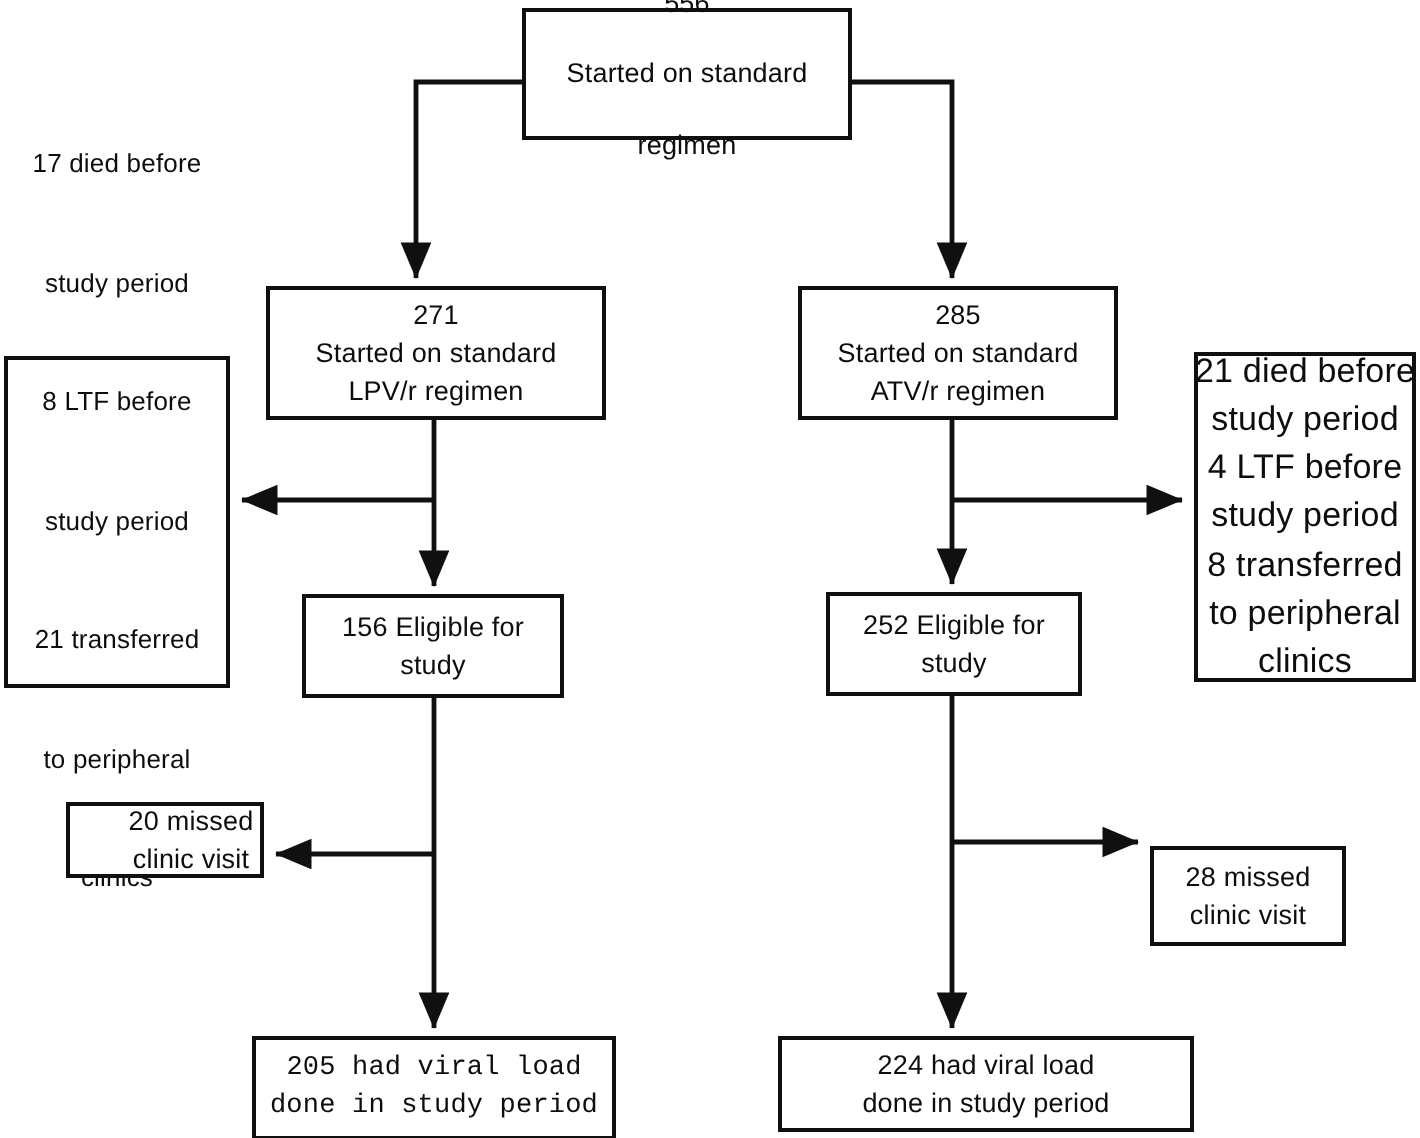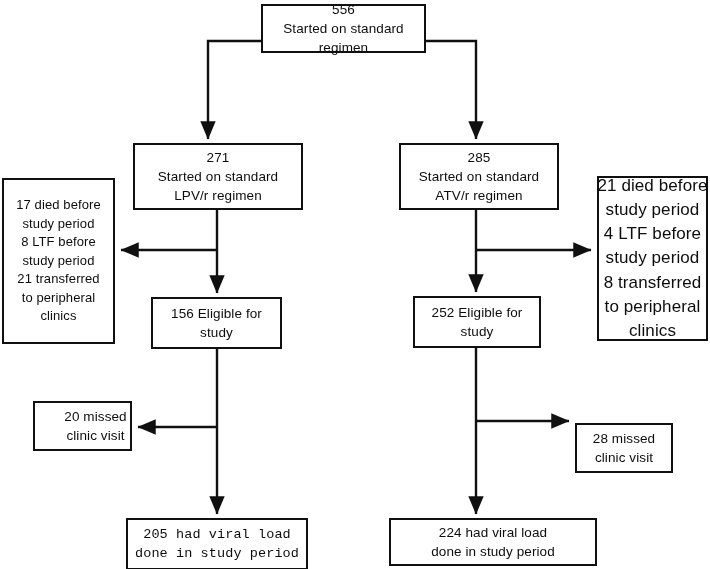--- a/index.html
+++ b/index.html
@@ -39,28 +39,28 @@
     color: #0d0d0d;
     font-size: 13.5px;
     line-height: 1.42;
     letter-spacing: 0.1px;
     padding: 2px 4px;
   }
   .flow-box .line {
     display: block;
     white-space: nowrap;
   }
-  .box-top        { left: 261px; top: 4px;   width: 165px; height: 49px; }
+  .box-top        { left: 261px; top: 4px;   width: 165px; height: 66px; gap: 16px; }
   .box-lpv        { left: 133px; top: 143px; width: 170px; height: 67px; }
   .box-atv        { left: 399px; top: 143px; width: 160px; height: 67px; }
-  .box-excl-left  { left: 2px;   top: 178px; width: 113px; height: 166px; font-size: 13px; }
+  .box-excl-left  { left: 2px;   top: 178px; width: 113px; height: 166px; font-size: 13px; gap: 41px; }
   .box-excl-right { left: 597px; top: 176px; width: 111px; height: 165px; font-size: 17px; }
   .box-elig-left  { left: 151px; top: 297px; width: 131px; height: 52px; }
   .box-elig-right { left: 413px; top: 296px; width: 128px; height: 52px; }
-  .box-missed-left  { left: 33px;  top: 401px; width: 99px;  height: 50px; padding-left: 30px; }
+  .box-missed-left  { left: 33px;  top: 401px; width: 99px;  height: 38px; padding-left: 30px; }
   .box-missed-right { left: 575px; top: 396px; width: 98px;  height: 50px; margin-top: 27px; }
   .box-vl-left    { left: 126px; top: 518px; width: 182px; height: 52px; font-family: Liberation Mono, monospace; }
   .box-vl-right   { left: 389px; top: 518px; width: 208px; height: 48px; }
   .flow-line {
     stroke: #101010;
     stroke-width: 2.4;
     fill: none;
     stroke-linecap: butt;
   }
 </style>

